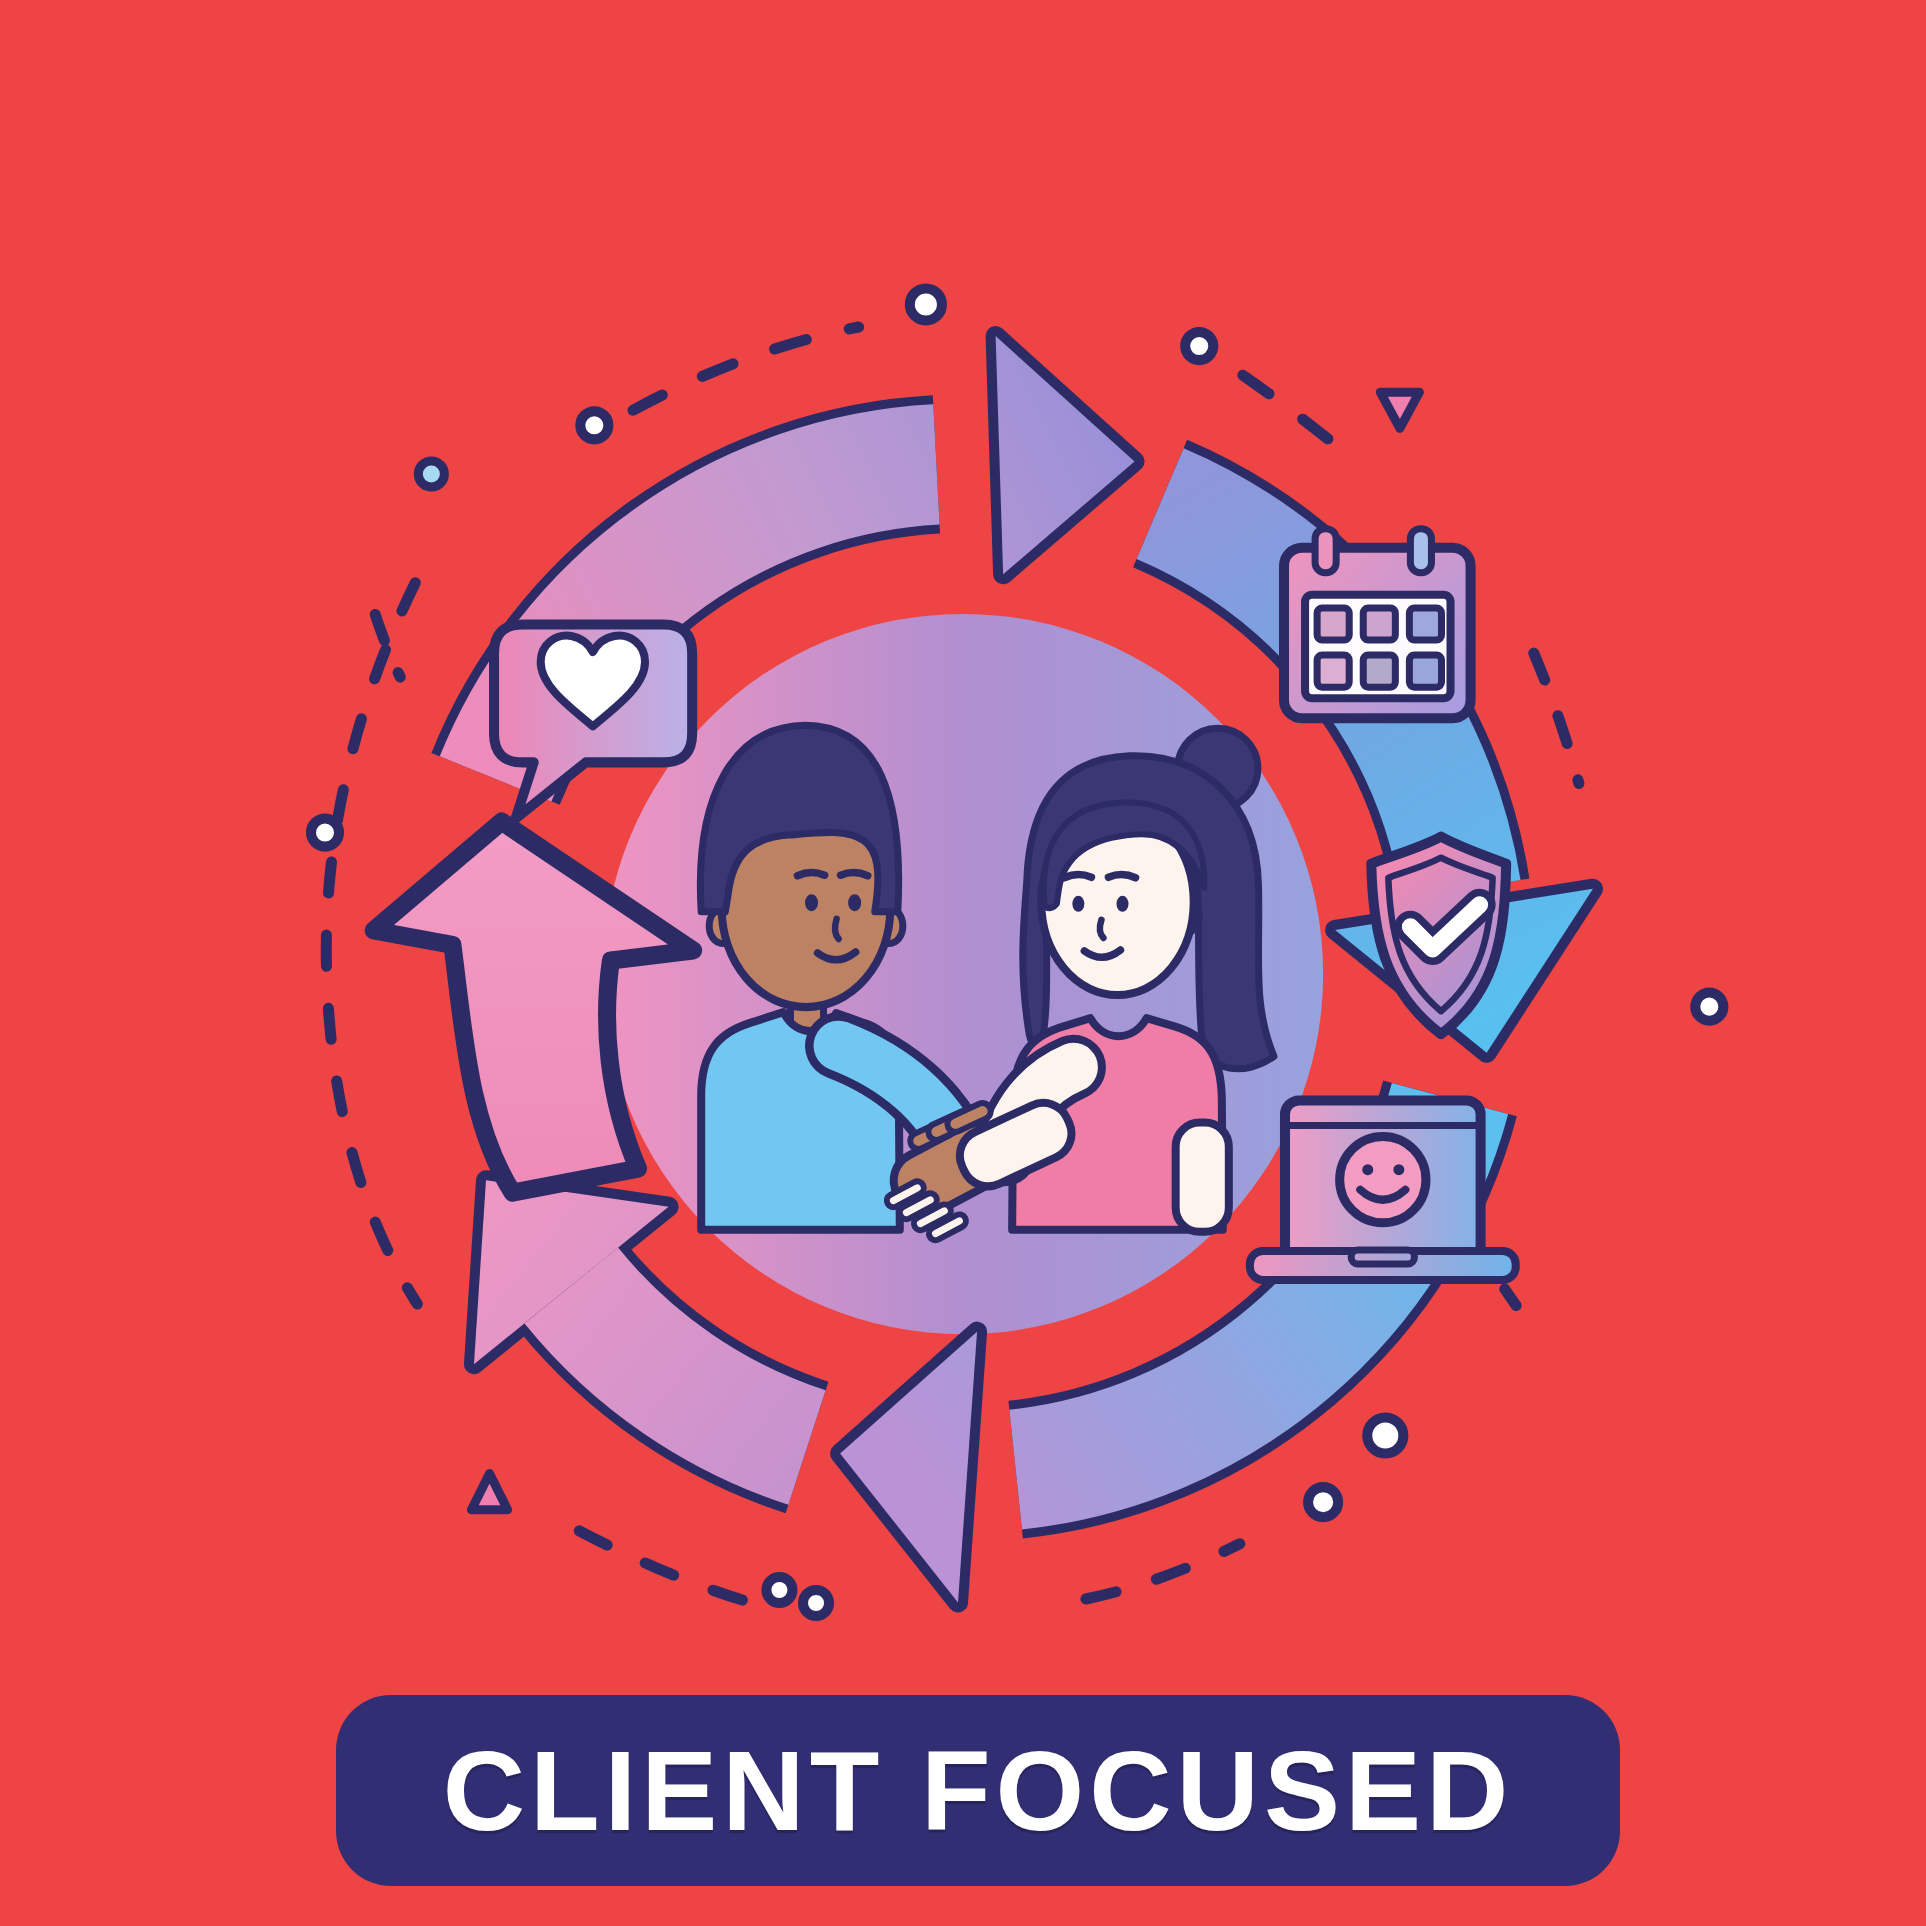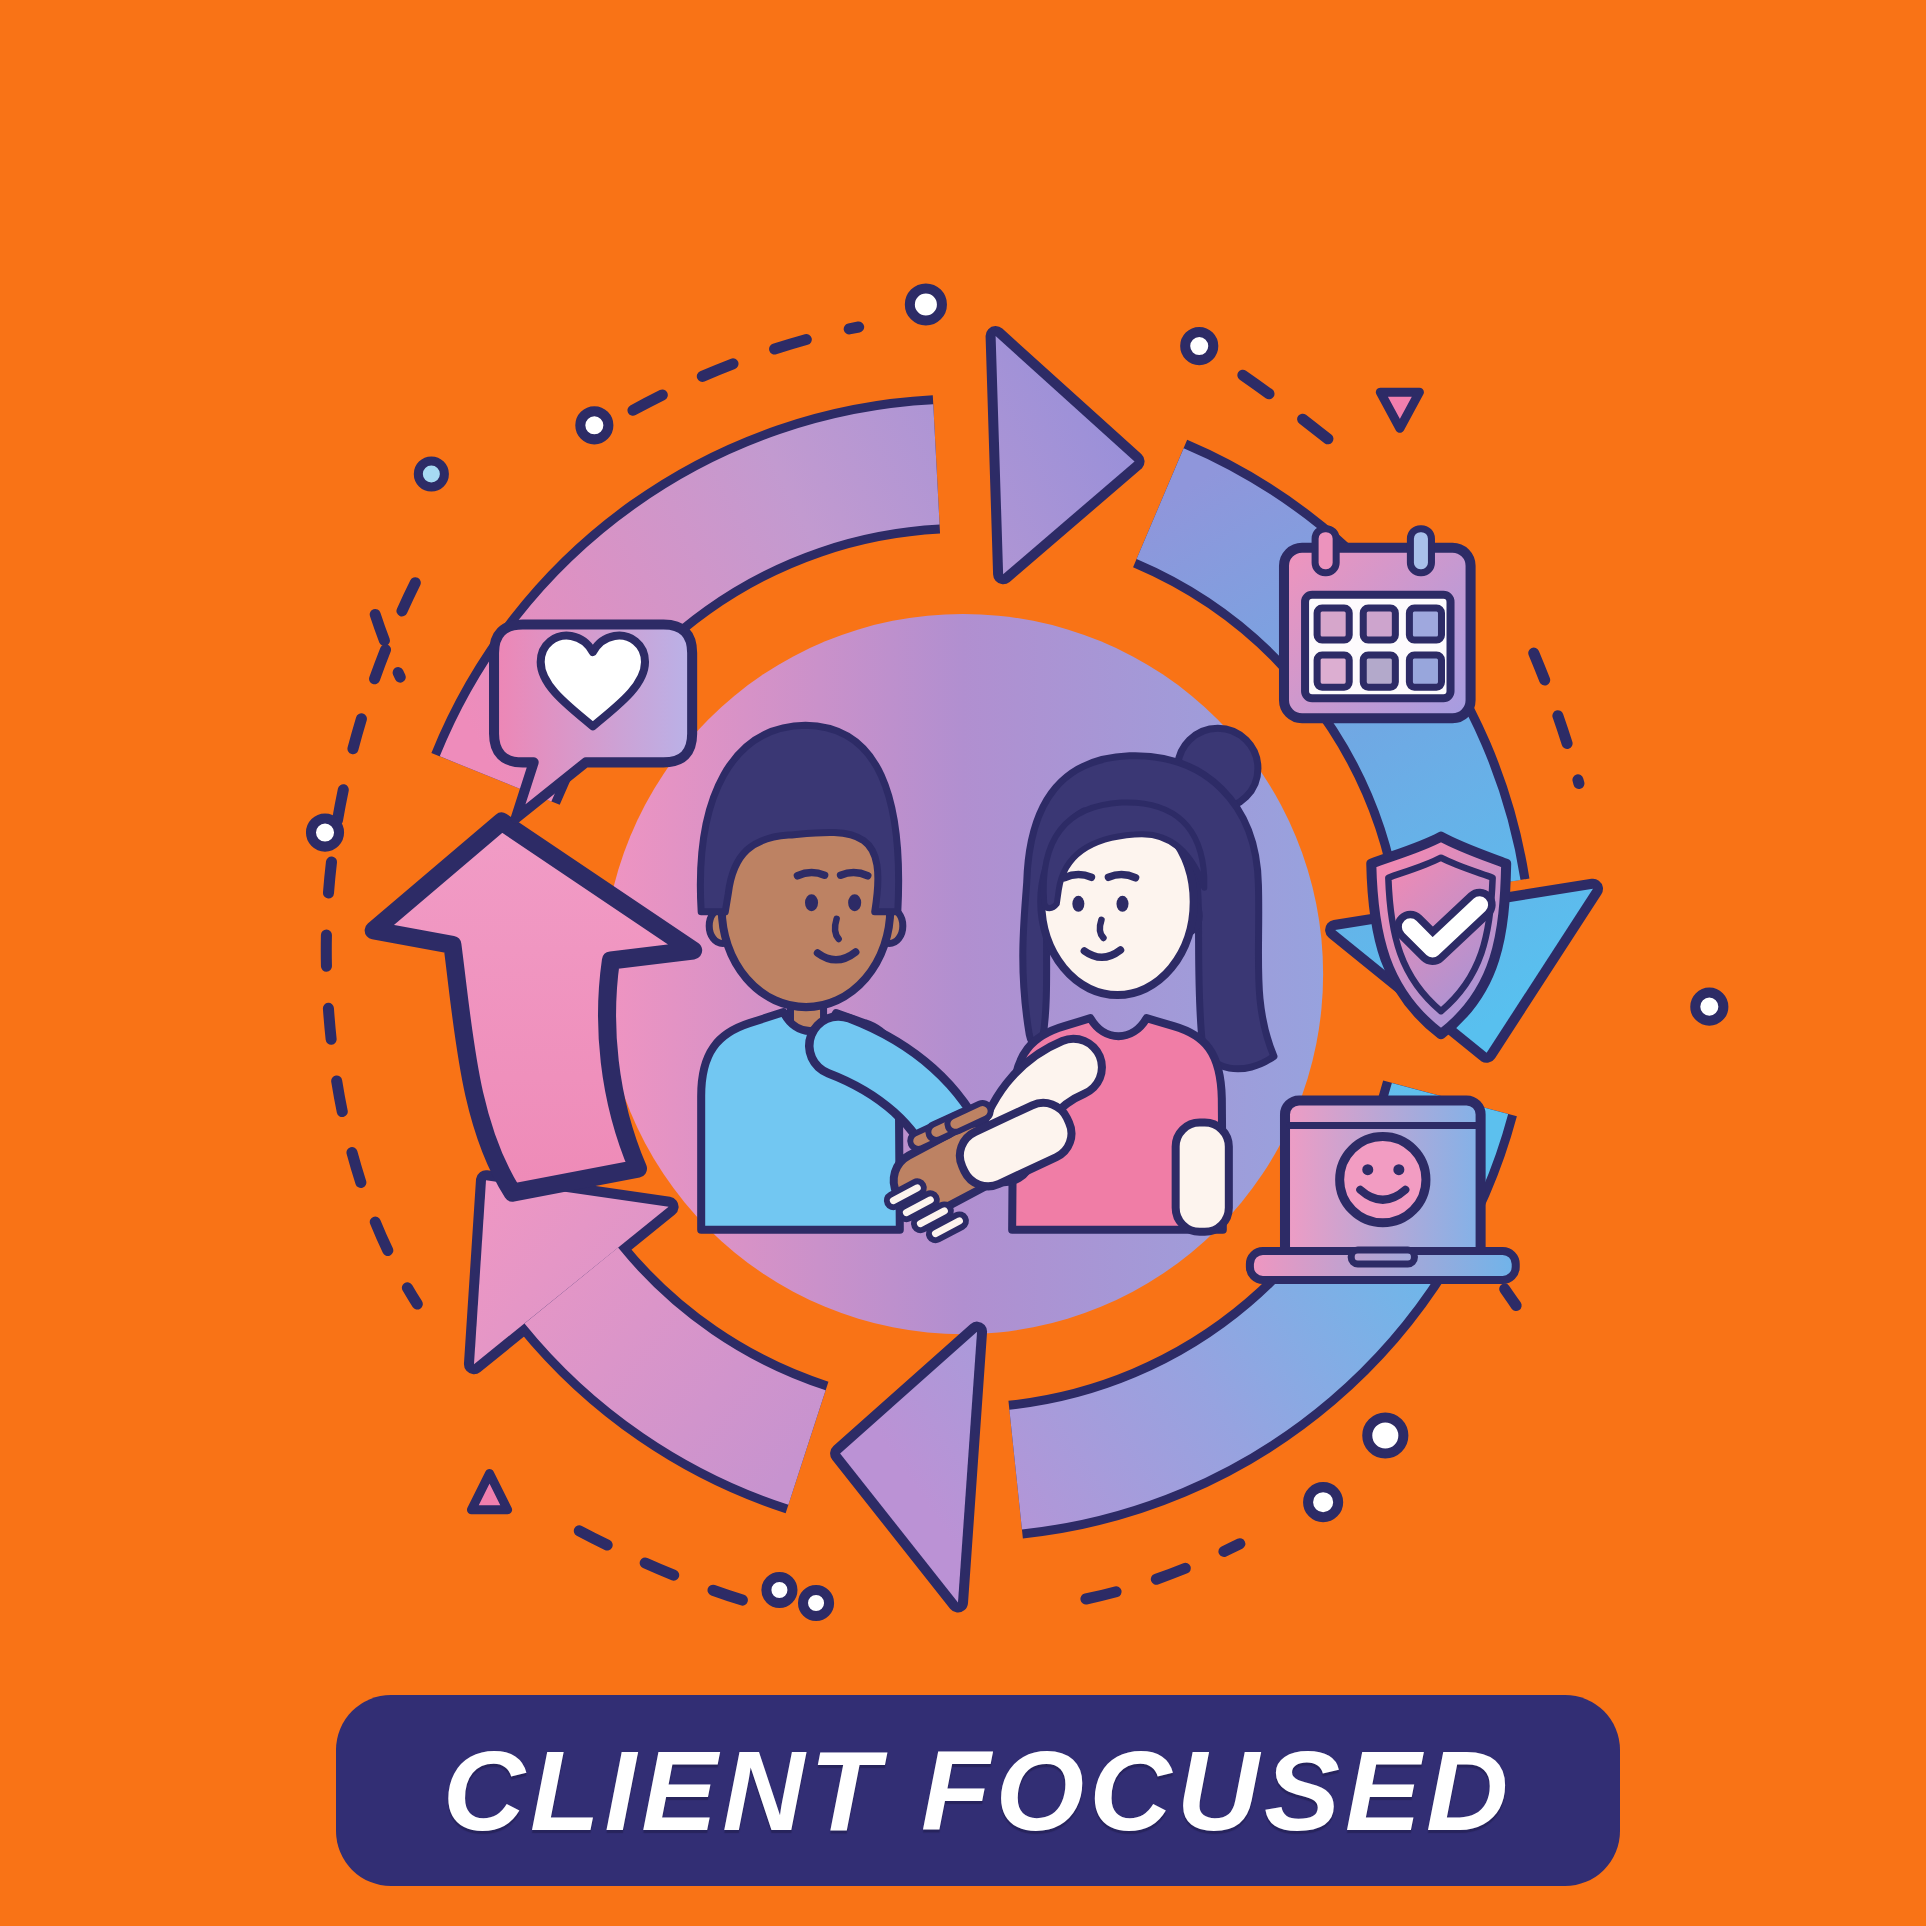--- a/index.html
+++ b/index.html
@@ -1,17 +1,17 @@
 <!DOCTYPE html>
 <html style="font-size:8px"><head>
 <meta charset="utf-8">
 <style>
   html,body{margin:0;padding:0;background:#ffffff;}
   body{width:1926px;height:1926px;font-family:"Liberation Sans",sans-serif;}
-  .stage{position:relative;width:1926px;height:1926px;background:#f97316;overflow:hidden;font-style:italic;}
+  .stage{position:relative;width:1926px;height:1926px;background:#ef4444;overflow:hidden;}
   .stage svg{position:absolute;left:0;top:0;width:1926px;height:1926px;display:block;}
   .banner{
     position:absolute;left:336px;top:1695px;width:1284px;height:191px;
     background:#322e74;border-radius:55px;
     display:flex;align-items:center;justify-content:center;
   }
   .banner span{
     color:#ffffff;font-size:114px;font-weight:bold;letter-spacing:5px;
     text-shadow:0 3px 1px rgba(20,18,50,0.35);
     font-family:"Liberation Sans",sans-serif;white-space:nowrap;

